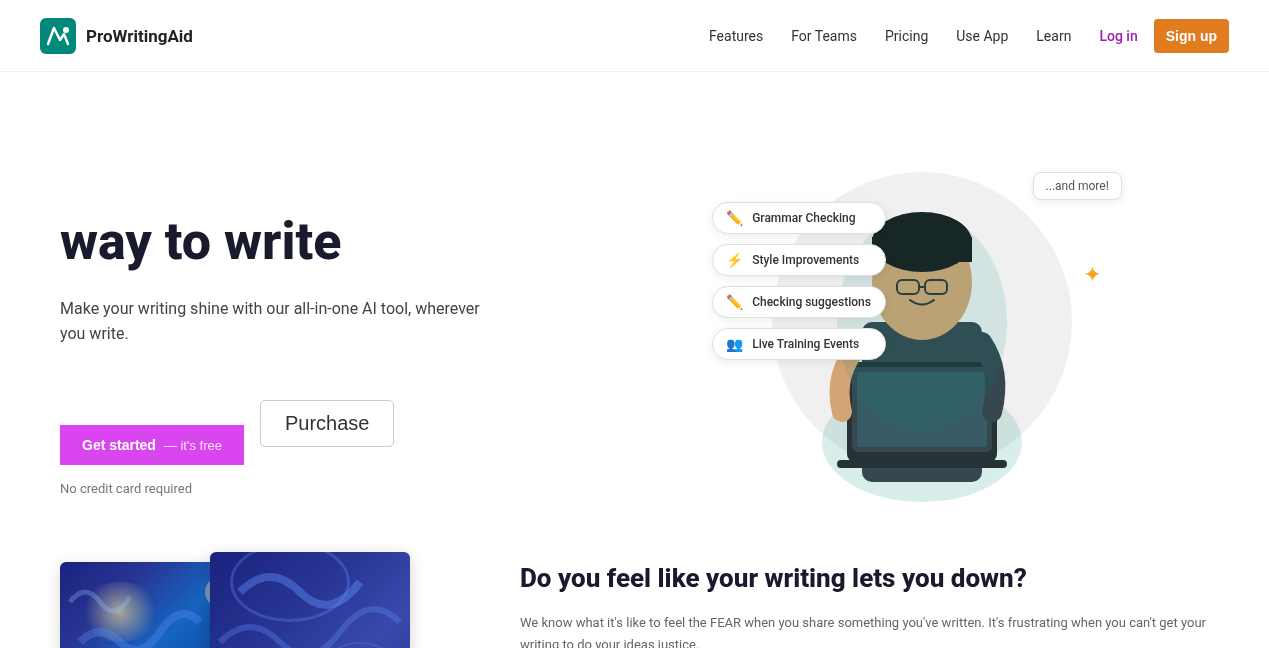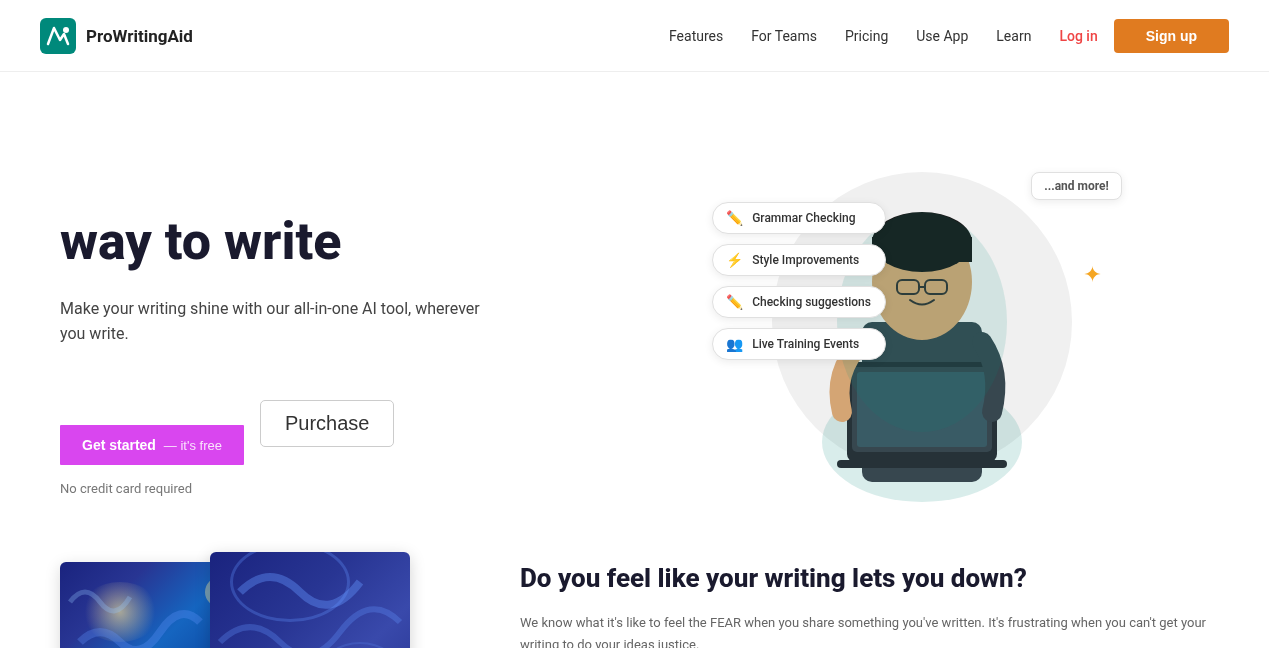--- a/index.html
+++ b/index.html
@@ -48,29 +48,29 @@
     .nav-links a {
       text-decoration: none;
       color: #333;
       font-size: 14px;
       font-weight: 400;
     }
     .nav-login {
       margin-left: 28px;
       font-size: 14px;
       font-weight: 500;
-      color: #ef4444;
+      color: #a21caf;
       text-decoration: none;
     }
     .nav-signup {
       margin-left: 16px;
       background: #e07b20;
       color: #fff;
       border: none;
-      padding: 9px 32px;
+      padding: 9px 12px;
       border-radius: 4px;
       font-size: 14px;
       font-weight: 600;
       cursor: pointer;
     }
 
     
     .hero {
       display: flex;
       align-items: flex-start;
@@ -204,21 +204,21 @@
     
     .more-bubble {
       position: absolute;
       right: 10px;
       top: 30px;
       background: #fff;
       border: 1px solid #e0e0e0;
       border-radius: 8px;
       padding: 6px 12px;
       font-size: 12px;
-      font-weight: 700;
+      font-weight: 400;
       color: #555;
       box-shadow: 0 2px 8px rgba(0,0,0,0.08);
       z-index: 5;
     }
     
     .sparkle {
       position: absolute;
       right: 30px;
       top: 120px;
       font-size: 22px;

